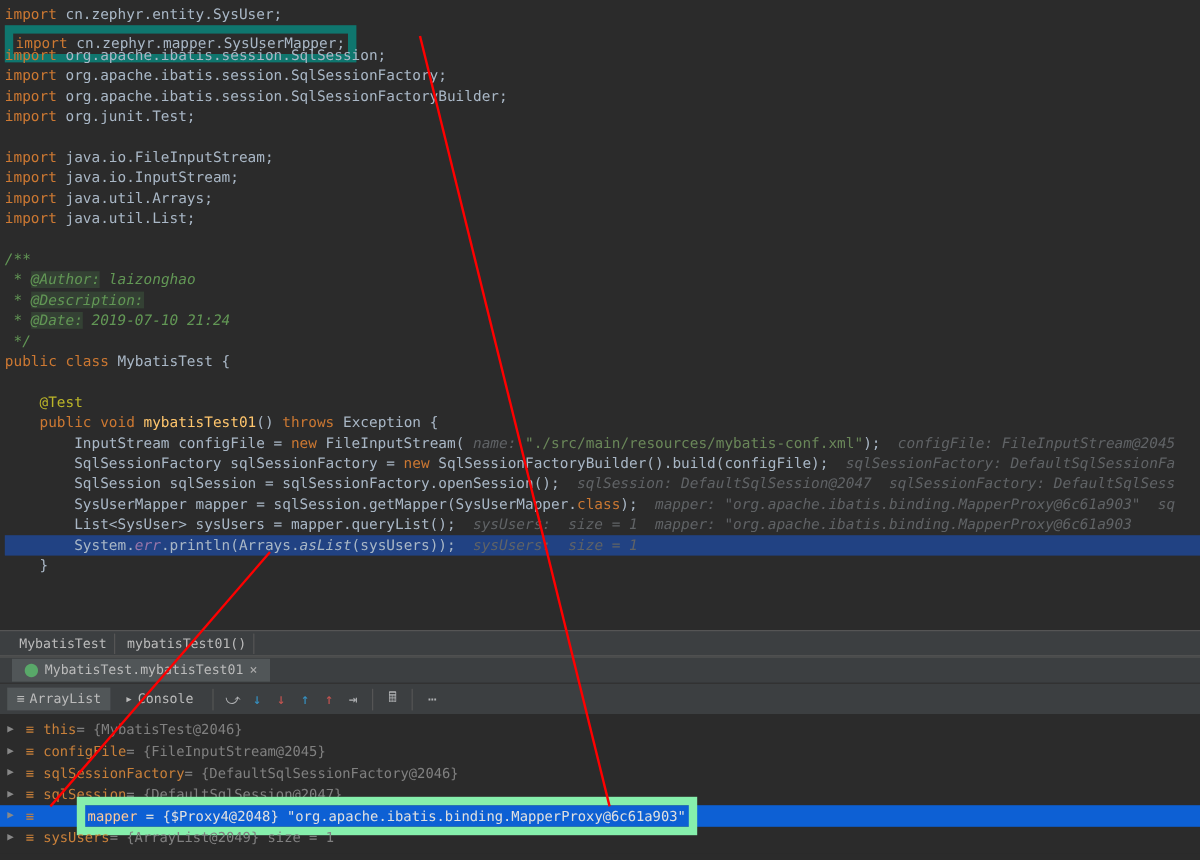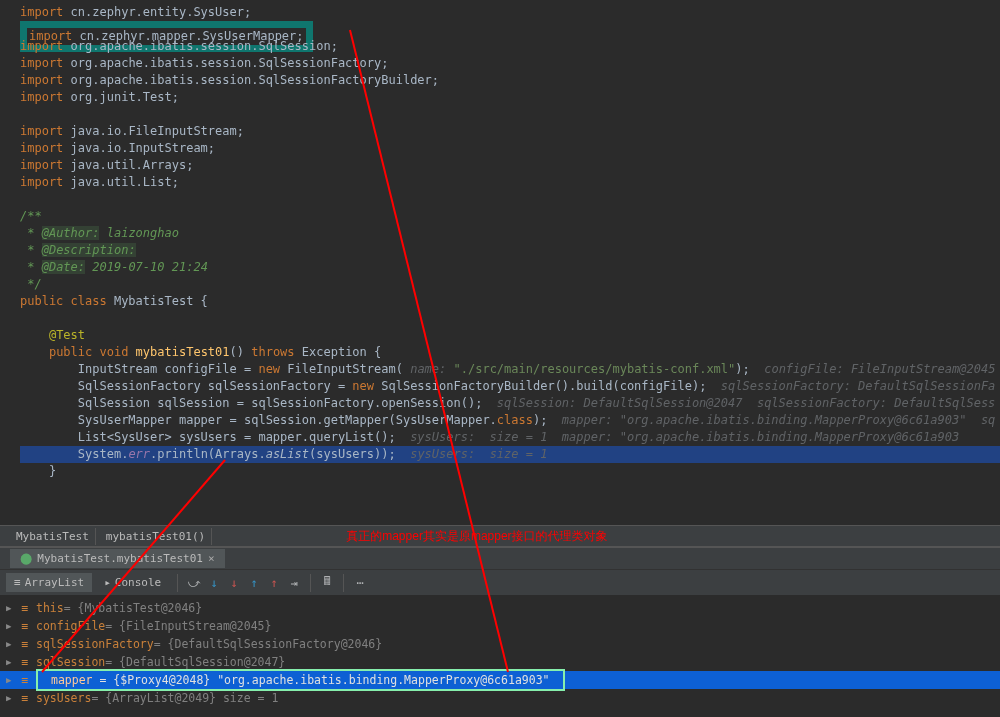--- a/index.html
+++ b/index.html
@@ -8,21 +8,21 @@
   font-family: 'Menlo', 'Consolas', monospace;
   font-size: 12px;
   color: #a9b7c6;
   width: 1000px;
   height: 717px;
   overflow: hidden;
   position: relative;
 }
 .editor {
   background: #2b2b2b;
-  padding: 4px 0 4px 20px;
+  padding: 4px 0 4px 4px;
   line-height: 17px;
   height: 525px;
   overflow: hidden;
 }
 .line { white-space: pre; height: 17px; }
 .kw { color: #cc7832; }
 .str { color: #6a8759; }
 .method { color: #ffc66d; }
 .doc { color: #629755; font-style: italic; }
 .doctag { color: #629755; font-style: italic; background: #344134; }
@@ -140,39 +140,39 @@
   display: inline-flex;
   align-items: center;
   justify-content: center;
 }
 .var-icon.orange { color: #c9803a; }
 .var-name { color: #c9803a; }
 .var-val { color: #808080; }
 .var-row.selected .var-name { color: #ffc999; }
 .var-row.selected .var-val { color: #e0e0e0; }
 .boxed-var {
-  border: 2px solid #86efac;
-  padding: 0 13px;
+  border: 7px solid #86efac;
+  padding: 0 2px;
+  margin-left: 28px;
 }
 svg.annotation-lines {
   position: absolute;
   top: 0;
   left: 0;
   pointer-events: none;
 }
 </style>
 </head>
 <body>
 
 <div class="editor" id="editor"><div class="line"><span class="kw">import </span>cn.zephyr.entity.SysUser;</div><div class="line"><span class="boxed-import"><span class="kw">import </span>cn.zephyr.mapper.SysUserMapper;</span></div><div class="line"><span class="kw">import </span>org.apache.ibatis.session.SqlSession;</div><div class="line"><span class="kw">import </span>org.apache.ibatis.session.SqlSessionFactory;</div><div class="line"><span class="kw">import </span>org.apache.ibatis.session.SqlSessionFactoryBuilder;</div><div class="line"><span class="kw">import </span>org.junit.Test;</div><div class="line"></div><div class="line"><span class="kw">import </span>java.io.FileInputStream;</div><div class="line"><span class="kw">import </span>java.io.InputStream;</div><div class="line"><span class="kw">import </span>java.util.Arrays;</div><div class="line"><span class="kw">import </span>java.util.List;</div><div class="line"></div><div class="line"><span class="doc">/**</span></div><div class="line"><span class="doc"> * </span><span class="doctag">@Author:</span><span class="doc"> </span><span class="doc">laizonghao</span></div><div class="line"><span class="doc"> * </span><span class="doctag">@Description:</span></div><div class="line"><span class="doc"> * </span><span class="doctag">@Date:</span><span class="doc"> 2019-07-10 21:24</span></div><div class="line"><span class="doc"> */</span></div><div class="line"><span class="kw">public class </span>MybatisTest {</div><div class="line"></div><div class="line">    <span class="anno">@Test</span></div><div class="line">    <span class="kw">public void </span><span class="method">mybatisTest01</span>() <span class="kw">throws </span>Exception {</div><div class="line">        InputStream configFile = <span class="kw">new </span>FileInputStream( <span class="hint">name: </span><span class="str">"./src/main/resources/mybatis-conf.xml"</span>);  <span class="hint">configFile: FileInputStream@2045</span></div><div class="line">        SqlSessionFactory sqlSessionFactory = <span class="kw">new </span>SqlSessionFactoryBuilder().build(configFile);  <span class="hint">sqlSessionFactory: DefaultSqlSessionFa</span></div><div class="line">        SqlSession sqlSession = sqlSessionFactory.openSession();  <span class="hint">sqlSession: DefaultSqlSession@2047  sqlSessionFactory: DefaultSqlSess</span></div><div class="line">        SysUserMapper mapper = sqlSession.getMapper(SysUserMapper.<span class="kw">class</span>);  <span class="hint">mapper: "org.apache.ibatis.binding.MapperProxy@6c61a903"  sq</span></div><div class="line">        List&lt;SysUser&gt; sysUsers = mapper.queryList();  <span class="hint">sysUsers:  size = 1  mapper: "org.apache.ibatis.binding.MapperProxy@6c61a903</span></div><div class="line highlighted-line">        System.<span class="err-ref">err</span>.println(Arrays.<span class="static-call">asList</span>(sysUsers));  <span class="hint">sysUsers:  size = 1</span></div><div class="line">    }</div><div class="line"></div></div>
 
 <div class="breadcrumb">
   <span class="breadcrumb-item">MybatisTest</span>
   <span class="breadcrumb-item">mybatisTest01()</span>
-  <span class="red-annotation">真正的mapper其实是原mapper接口的代理类对象</span>
 </div>
 
 <div class="debug-tab-bar">
   <div class="debug-tab">
     <span style="color:#59a869;">⬤</span>
     <span>MybatisTest.mybatisTest01</span>
     <span class="debug-tab-close">×</span>
   </div>
 </div>
 

